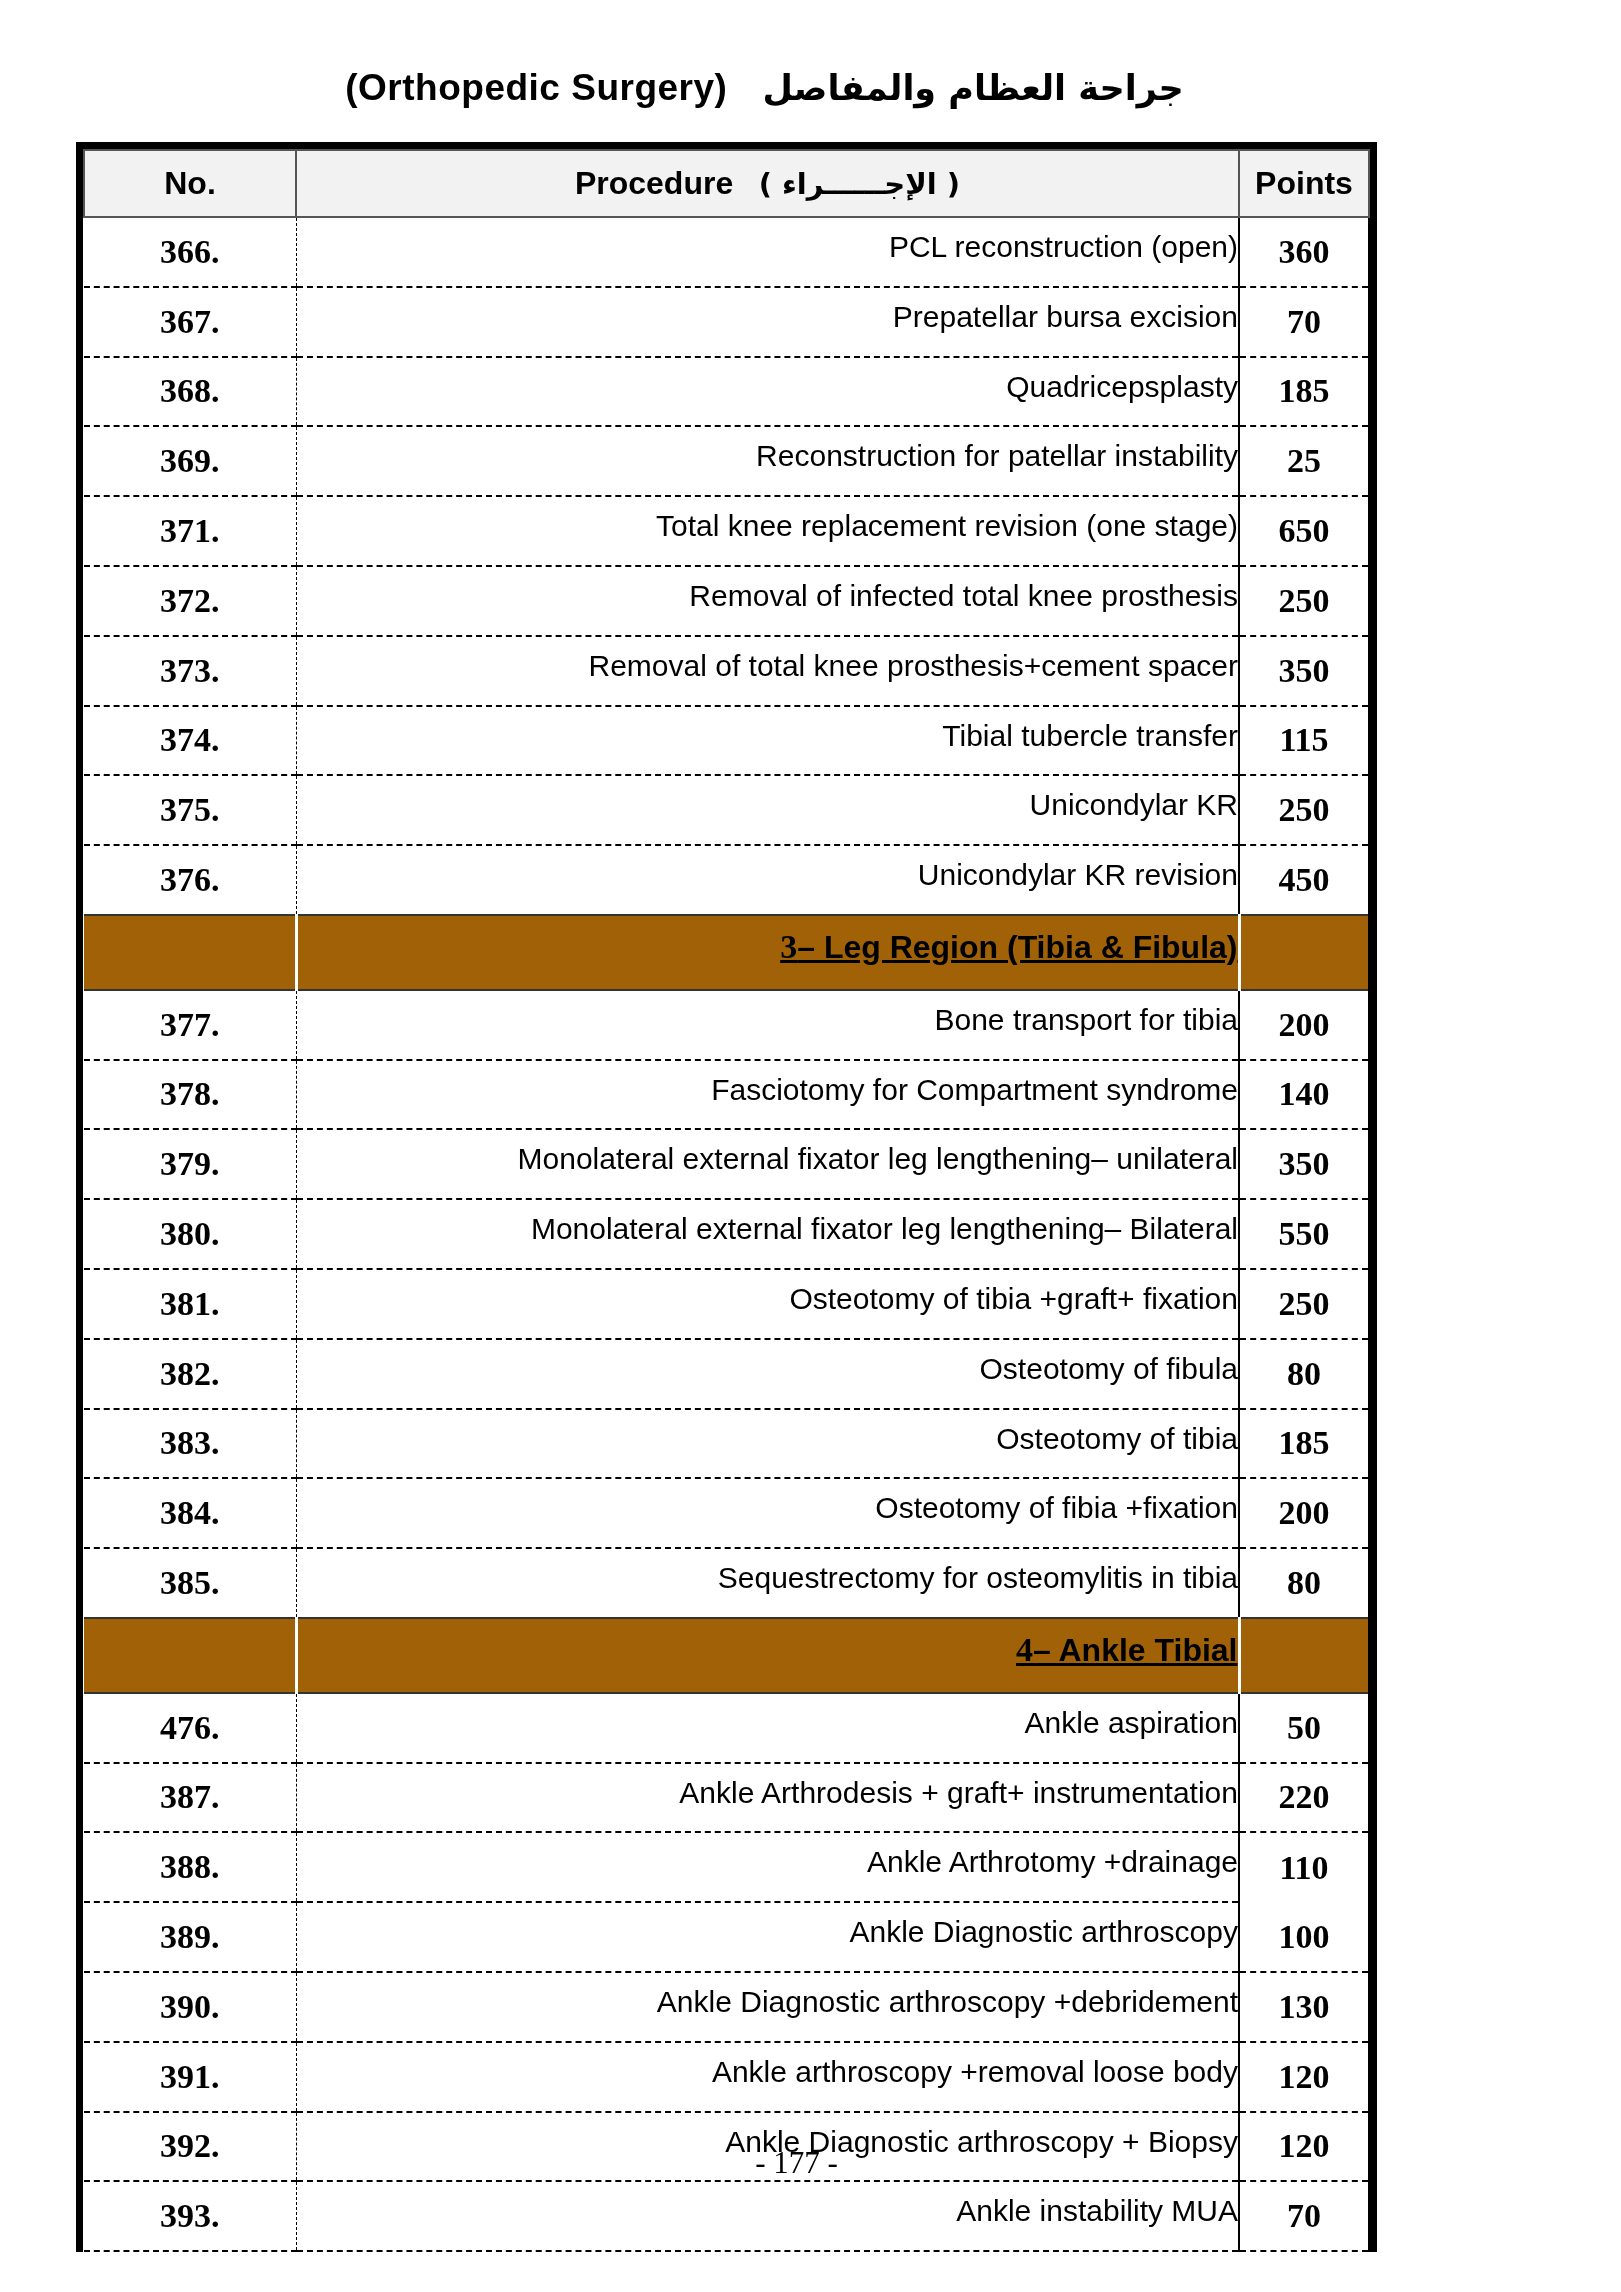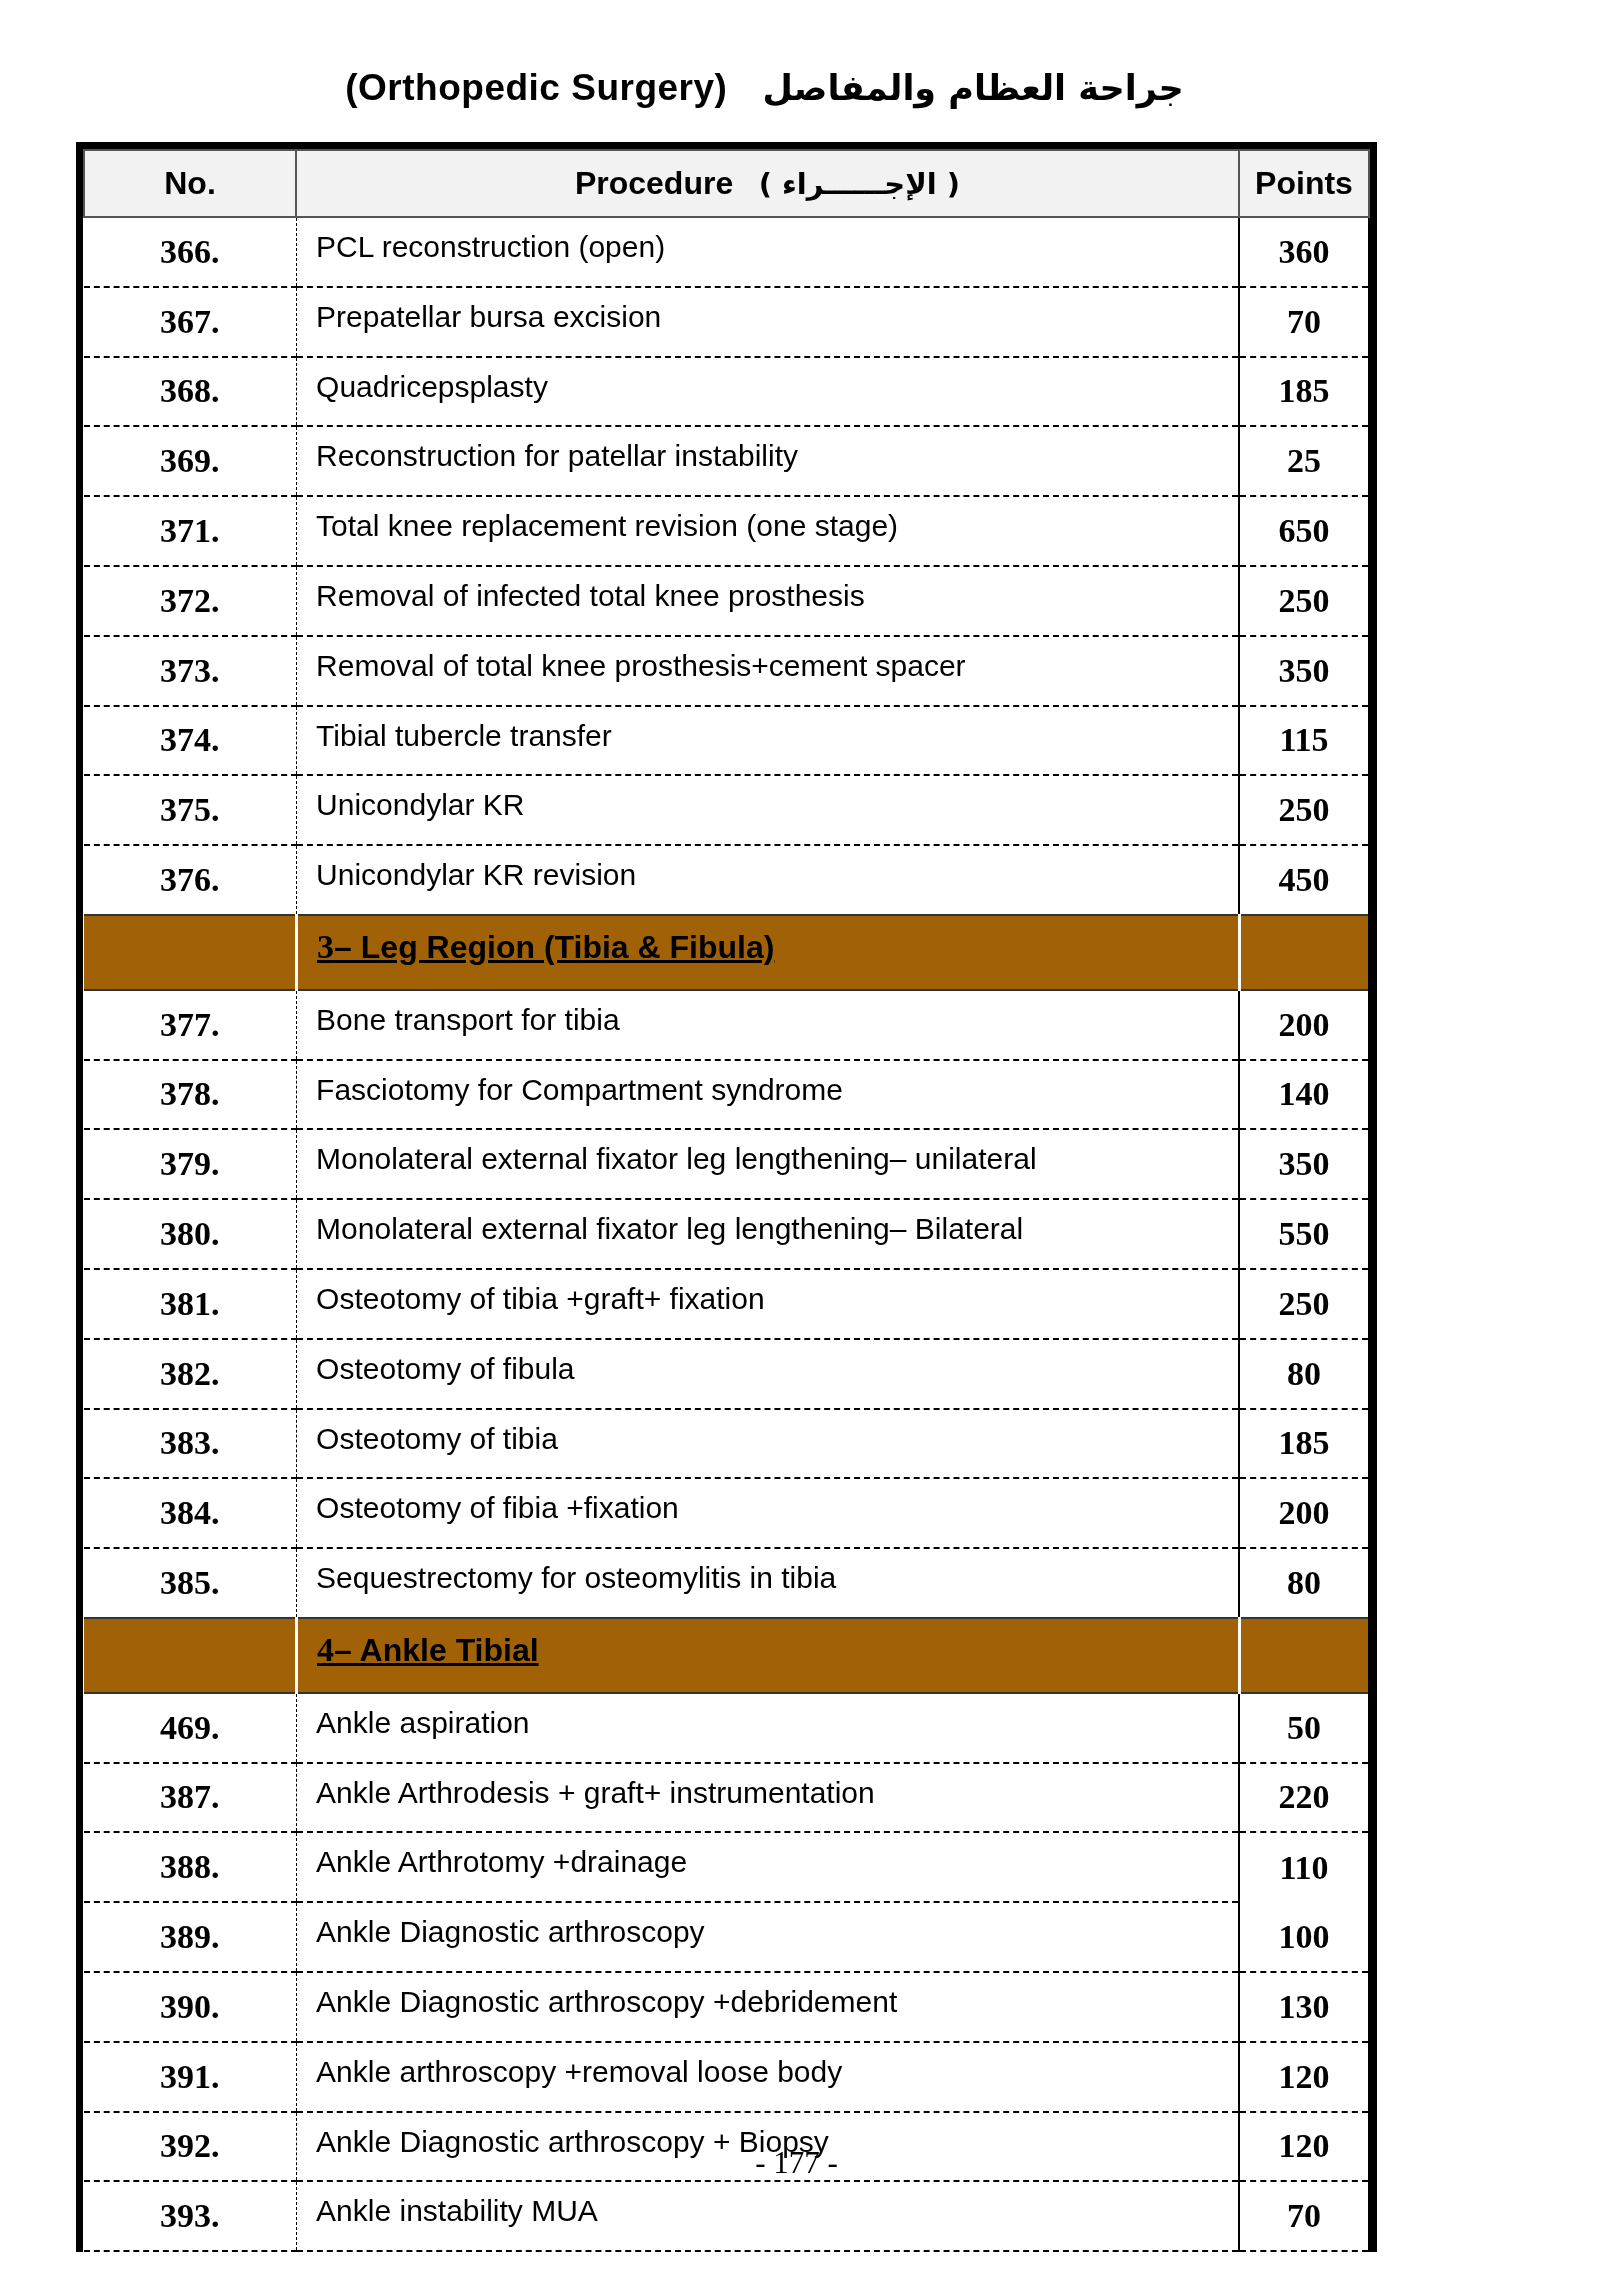--- a/index.html
+++ b/index.html
@@ -18,21 +18,21 @@
   col.c-no { width:212px; }
   col.c-proc { width:943px; }
   col.c-pts { width:130px; }
   th {
     background:#f2f2f2; height:65px; font-family:"Liberation Sans", sans-serif; font-weight:bold;
     font-size:32px; border:2.9px double #555; padding:0; text-align:center; vertical-align:middle;
   }
   th .ar { font-family:"DejaVu Sans", sans-serif; font-weight:bold; font-size:29px; margin-left:25.5px; }
   td { height:58px; padding:0; border-bottom:2px dashed #000; vertical-align:middle; }
   td.no { text-align:center; font-family:"Liberation Serif", serif; font-weight:bold; font-size:34px; border-right:1.5px dashed #000; }
-  td.proc { font-family:"Liberation Sans", sans-serif; font-size:30px; padding-left:19.6px; padding-bottom:9.8px; border-right:2px solid #000; white-space:nowrap; }
+  td.proc { font-family:"Liberation Sans", sans-serif; font-size:30px; padding-left:19.6px; padding-bottom:9.8px; border-right:2px solid #000; white-space:nowrap;text-align:right; }
   td.pts { text-align:center; font-family:"Liberation Serif", serif; font-weight:bold; font-size:34px; border-right:2.9px double #000; }
   tr.section td { background:#a16207; height:63px; border-top:2.9px solid #333; border-bottom:2.9px solid #333;text-decoration:underline; }
   tr.section td.no { border-right:3.9px solid #fff; }
   tr.section td.proc { font-weight:bold; font-size:32px; border-right:3.9px solid #fff; }
   tr.section td.pts { border-right:2.9px double #000; }
   tr.section td.proc .num { font-family:"Liberation Serif", serif; font-size:34px; }
   td.merged-top { border-bottom:none; }
   .page-num {
     position:absolute; top:2145px; left:0; width:1509px; text-align:center;
     font-family:"Liberation Serif", serif; font-size:31px;padding-left:42px;
@@ -159,21 +159,21 @@
           <td class="no">385.</td>
           <td class="proc">Sequestrectomy for osteomylitis in tibia</td>
           <td class="pts">80</td>
         </tr>
         <tr class="section">
           <td class="no"></td>
           <td class="proc"><span class="num">4</span><span>– Ankle Tibial</span></td>
           <td class="pts"></td>
         </tr>
         <tr>
-          <td class="no">469.</td>
+          <td class="no">476.</td>
           <td class="proc">Ankle aspiration</td>
           <td class="pts">50</td>
         </tr>
         <tr>
           <td class="no">387.</td>
           <td class="proc">Ankle Arthrodesis + graft+ instrumentation</td>
           <td class="pts">220</td>
         </tr>
         <tr>
           <td class="no">388.</td>

